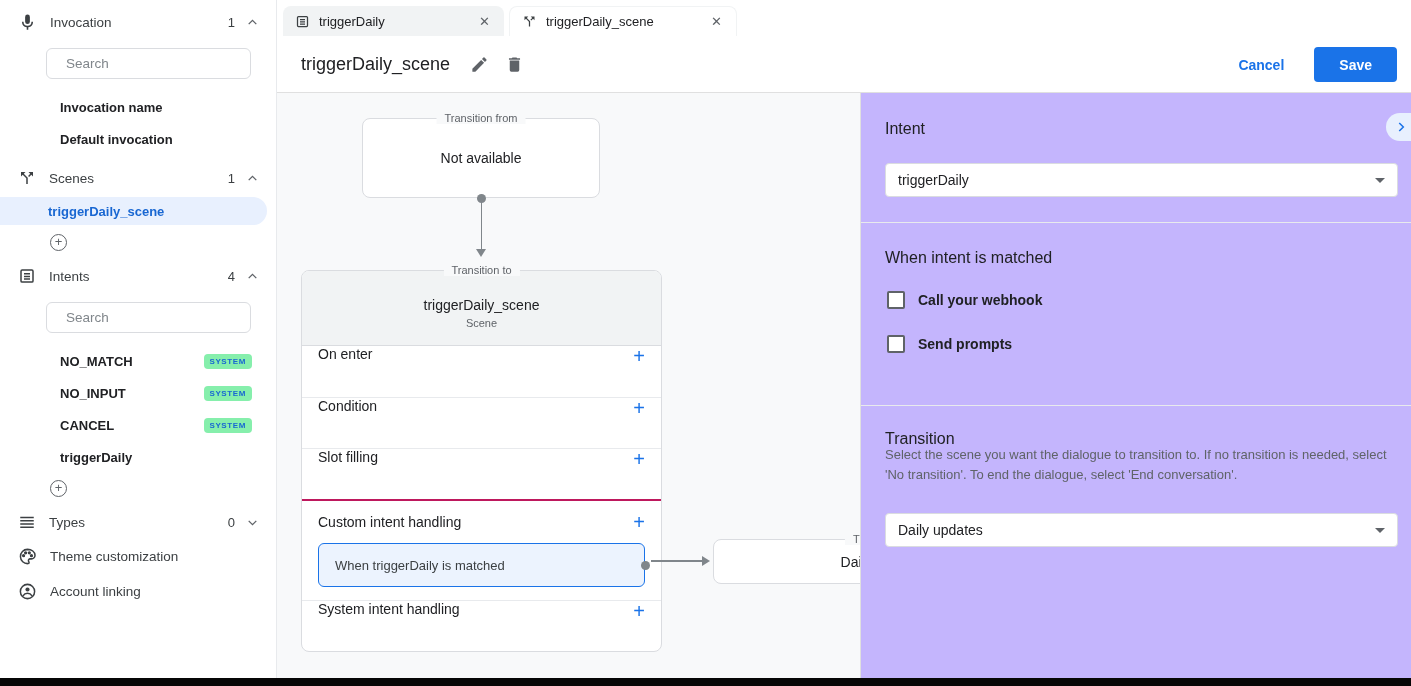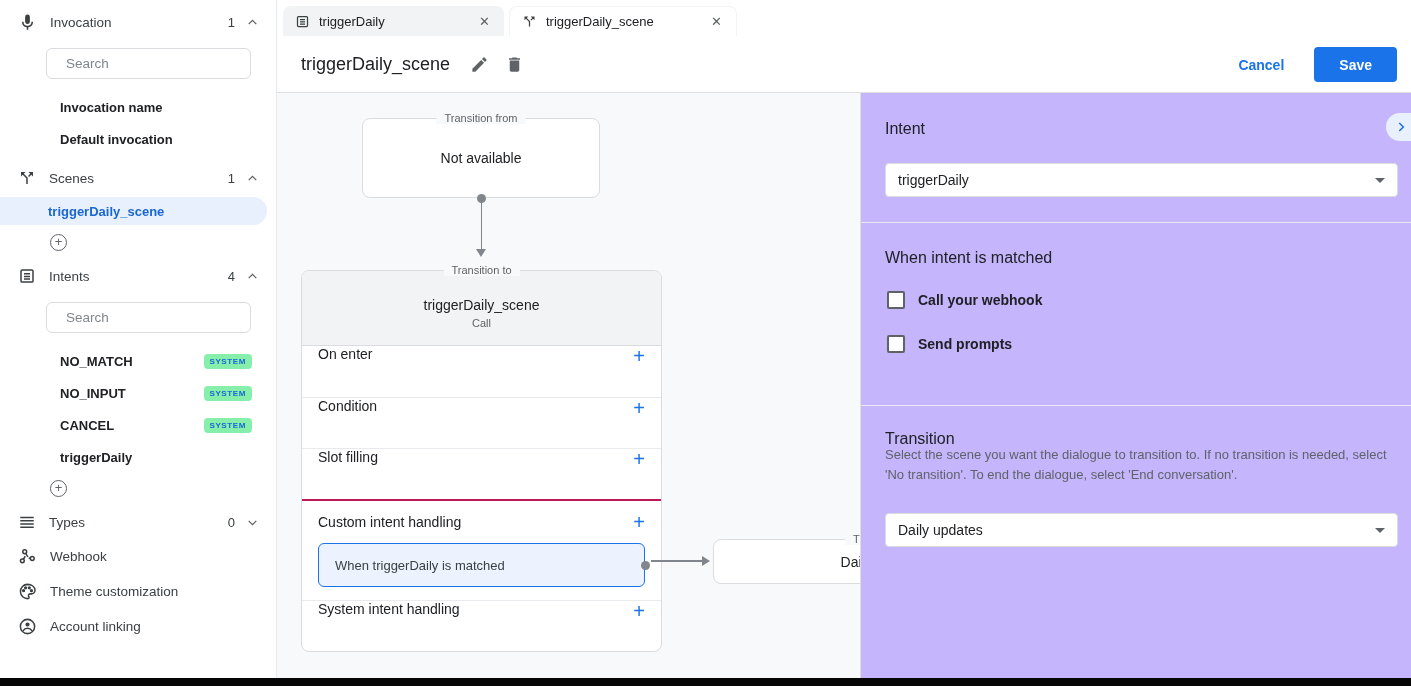--- a/index.html
+++ b/index.html
@@ -208,29 +208,20 @@
         </svg>
       <span class="sbh-label">Types</span>
       <span class="sbh-count">0</span>
       <svg class="chev" width="13" height="13" viewBox="0 0 24 24" fill="none" stroke="#5f6368" stroke-width="2.4">
           <path d="M5 9l7 7 7-7"></path>
         </svg>
     </div>
 
     <div class="sb-link">
       <svg width="19" height="19" viewBox="0 0 24 24" fill="none" stroke="#3c4043" stroke-width="1.9">
-          <circle cx="8.5" cy="6" r="2.4"></circle>
-          <circle cx="5.5" cy="17.5" r="2.4"></circle>
-          <circle cx="18" cy="14.5" r="2.4"></circle>
-          <path d="M9.6 8.1l3 4.4m-5.9 3l2.5-3.8m4.3 2.2l2.2.4"></path>
-        </svg>
-      <span>Webhook</span>
-    </div>
-    <div class="sb-link">
-      <svg width="19" height="19" viewBox="0 0 24 24" fill="none" stroke="#3c4043" stroke-width="1.9">
           <path d="M12 3a9 9 0 1 0 .5 17.99c1-.05 1.5-.8 1.5-1.49 0-.5-.2-.8-.4-1.1-.3-.4-.4-.7-.4-1.15A1.95 1.95 0 0 1 15.15 15H17a4.5 4.5 0 0 0 4.5-4.5C21.5 6 17.2 3 12 3z"></path>
           <circle cx="7" cy="11" r="1.1" fill="#3c4043"></circle>
           <circle cx="9.6" cy="7.3" r="1.1" fill="#3c4043"></circle>
           <circle cx="14.3" cy="7.3" r="1.1" fill="#3c4043"></circle>
           <circle cx="17" cy="11" r="1.1" fill="#3c4043"></circle>
         </svg>
       <span>Theme customization</span>
     </div>
     <div class="sb-link">
       <svg width="19" height="19" viewBox="0 0 24 24" fill="none" stroke="#3c4043" stroke-width="1.9">
@@ -287,21 +278,21 @@
     </div>
 
     <span class="conn-dot" style="left:199.5px; top:100.5px;"></span>
     <div class="vline"></div>
     <div class="arrow-down"></div>
 
     <div class="scene-card">
       <span class="legend">Transition to</span>
       <div class="sc-header">
         <span class="sc-title">triggerDaily_scene</span>
-        <span class="sc-sub">Call</span>
+        <span class="sc-sub">Scene</span>
       </div>
       <div class="sc-row first">
         <span class="sc-row-label">On enter</span>
         <span class="plus">+</span>
       </div>
       <div class="sc-row">
         <span class="sc-row-label">Condition</span>
         <span class="plus">+</span>
       </div>
       <div class="sc-row">

